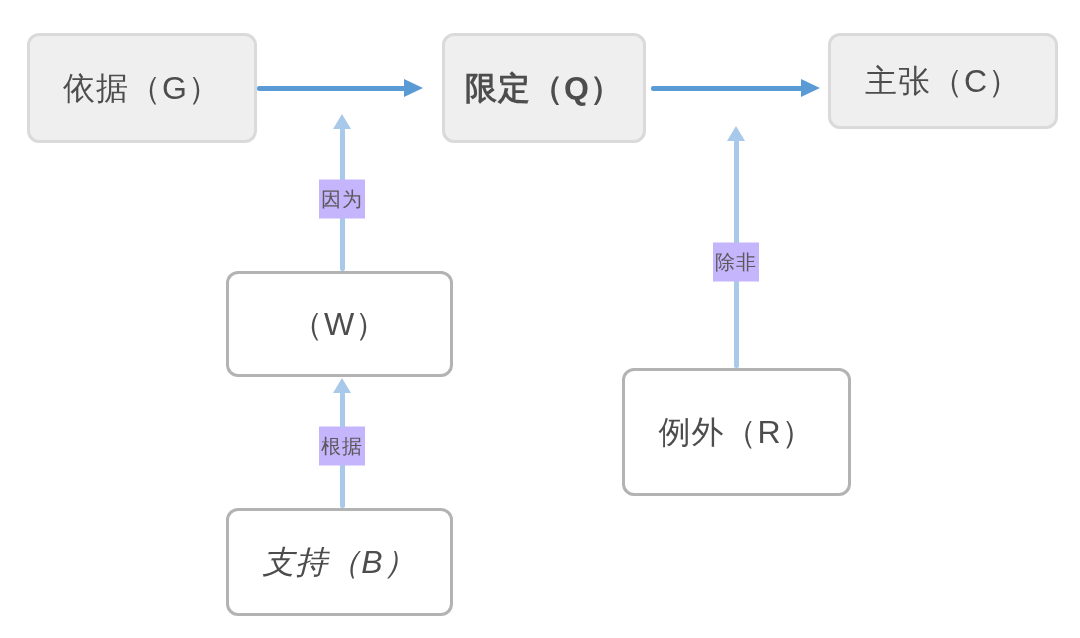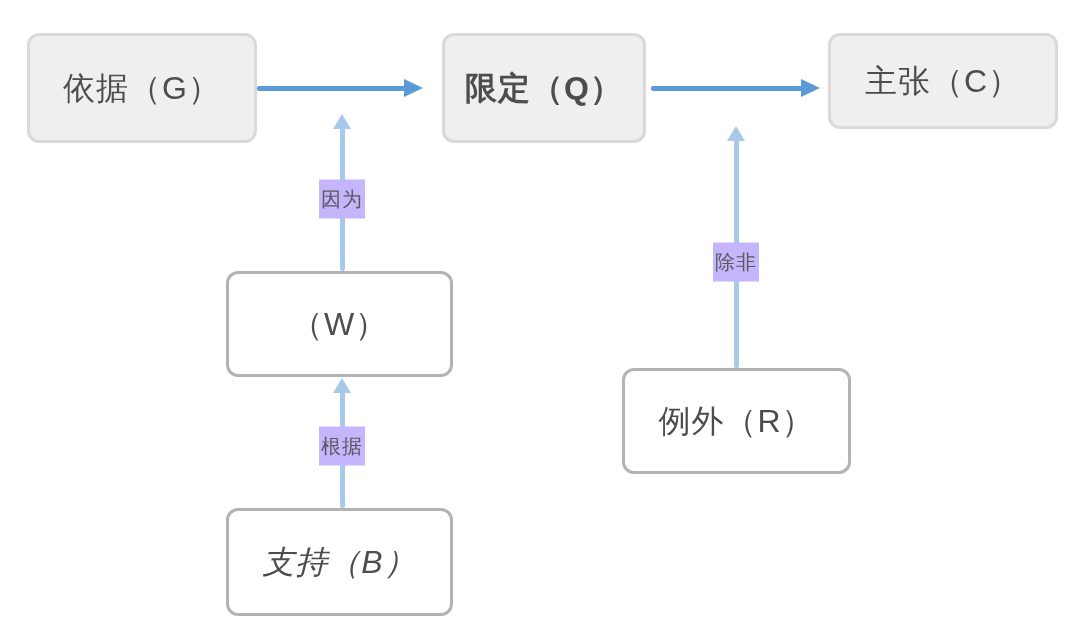--- a/index.html
+++ b/index.html
@@ -76,21 +76,21 @@
     letter-spacing: 1px;
     white-space: nowrap;
   }
 
   
   #node-grounds   { left: 27px;  top: 33px;  width: 230px; height: 110px; }
   #node-qualifier { left: 442px; top: 33px;  width: 204px; height: 110px; font-weight: bold; }
   #node-claim     { left: 820px; top: 33px;  width: 230px; height: 96px; margin-left: 8px; }
   #node-warrant   { left: 226px; top: 271px; width: 227px; height: 106px; }
   #node-backing   { left: 226px; top: 508px; width: 227px; height: 108px; font-style: italic; }
-  #node-rebuttal  { left: 622px; top: 368px; width: 229px; height: 106px; }
+  #node-rebuttal  { left: 622px; top: 368px; width: 229px; height: 128px; }
 
   
   #edge-g-q-line { left: 257px; top: 86px; width: 150px; }
   #edge-g-q-head { left: 404px; top: 79px; }
   #edge-q-c-line { left: 651px; top: 86px; width: 152px; }
   #edge-q-c-head { left: 801px; top: 79px; }
 
   #edge-w-line { left: 340px; top: 128px; height: 143px; }
   #edge-w-head { left: 333px; top: 114px; }
   #label-because { left: 342px; top: 199px; }

